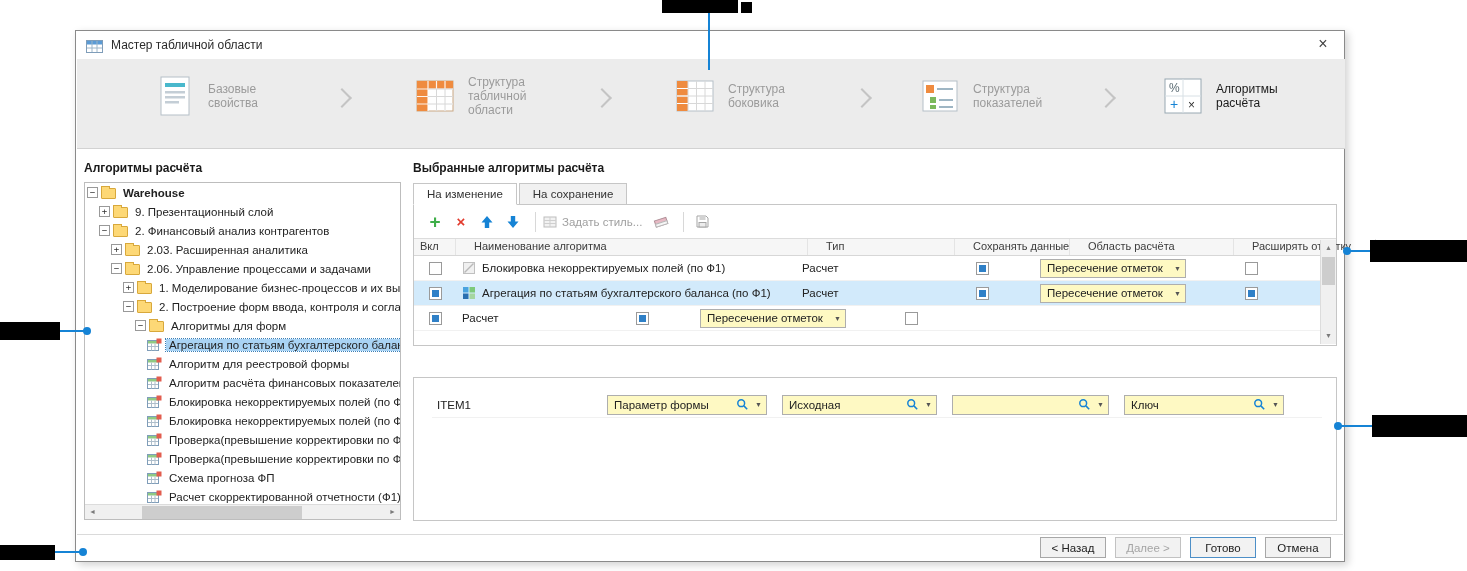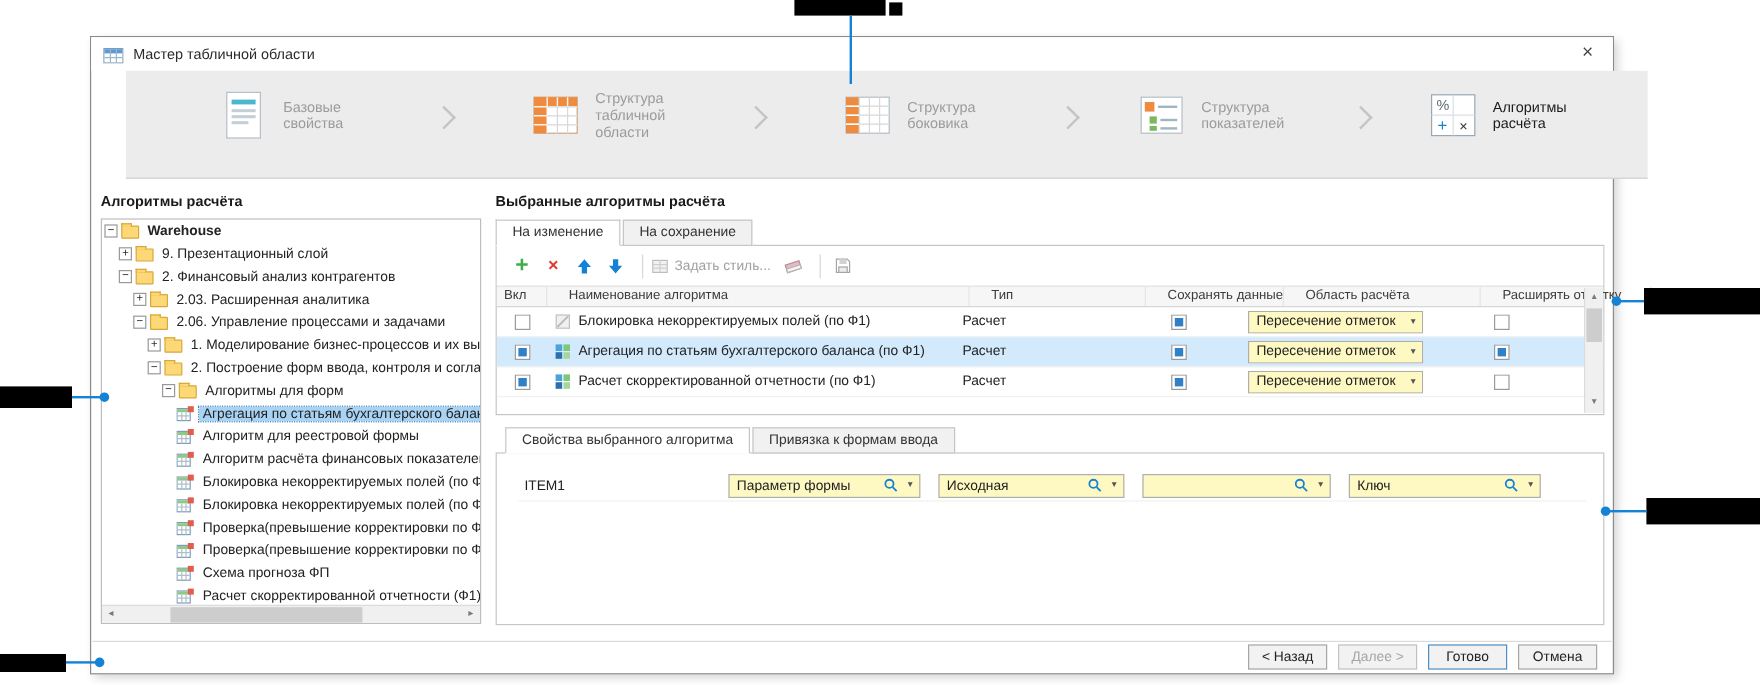--- a/index.html
+++ b/index.html
@@ -13,21 +13,21 @@
 
   .titlebar { position:absolute; left:0; top:0; right:0; height:28px; background:#fff;
     display:flex; align-items:center; padding:0 10px; }
   .title-icon { width:17px; height:15px; margin-right:8px; flex:none; }
   .title-text { font-size:12px; color:#2b2b2b; }
   .close-btn { margin-left:auto; font-size:16px; color:#444; width:22px; height:22px;
     line-height:20px; text-align:center; cursor:pointer; }
 
   
   .wizard { position:absolute; left:1px; top:28px; width:1268px; height:90px;
-    background:#ececec; border-bottom:1px solid #d2d2d2;margin-left:28px; }
+    background:#ececec; border-bottom:1px solid #d2d2d2; }
   .step { position:absolute; top:14px; display:flex; align-items:center; }
   .step-icon { width:46px; height:46px; flex:none; background:transparent; }
   .step-label { margin-left:10px; font-size:12px; color:#9b9b9b; width:96px; line-height:14px; }
   .step-label.active { color:#1a1a1a; }
   .chev { position:absolute; top:32px; width:14px; height:14px;
     border-top:2px solid #c4c4c4; border-right:2px solid #c4c4c4; transform:rotate(45deg); }
 
   
   .left-title { position:absolute; left:8px; top:130px; font-size:12px; font-weight:bold; color:#1a1a1a; }
   .tree-box { position:absolute; left:8px; top:151px; width:317px; height:338px;
@@ -460,29 +460,20 @@
                   <span class="cb-fill"></span>
                 </span>
               </div>
             </div>
             <div class="grid-row">
               <div class="gcell c0 center">
                 <span class="cb">
                   <span class="cb-fill"></span>
                 </span>
               </div>
-              <div class="gcell c1">
-                <svg class="row-icon" width="14" height="14" viewBox="0 0 14 14">
-                  <rect x="1" y="1" width="5.5" height="5.5" fill="#4aa3df"></rect>
-                  <rect x="7.5" y="1" width="5.5" height="5.5" fill="#7dc97a"></rect>
-                  <rect x="1" y="7.5" width="5.5" height="5.5" fill="#2a6fb0"></rect>
-                  <rect x="7.5" y="7.5" width="5.5" height="5.5" fill="#a5d6a0"></rect>
-                </svg>
-                <span>Расчет скорректированной отчетности (по Ф1)</span>
-              </div>
               <div class="gcell c2">
                 <span>Расчет</span>
               </div>
               <div class="gcell c3 center">
                 <span class="cb">
                   <span class="cb-fill"></span>
                 </span>
               </div>
               <div class="gcell c4">
                 <span class="combo" style="width:146px">
@@ -496,24 +487,20 @@
             </div>
           </div>
         <div class="vscroll">
           <div class="vs-up">▲</div>
           <div class="vs-thumb"></div>
           <div class="vs-down">▼</div>
         </div>
       </div>
     </div>
 
-    <div class="tabs lower-tabs">
-      <div class="tab active">Свойства выбранного алгоритма</div>
-      <div class="tab">Привязка к формам ввода</div>
-    </div>
 
     <div class="lower-box">
       <div class="props-grid">
         <div class="props-row">
           <div class="pcell p0">
             <span>ITEM1</span>
           </div>
           <div class="pcell p1">
             <span class="combo lookup">
               <span class="combo-text">Параметр формы</span>

